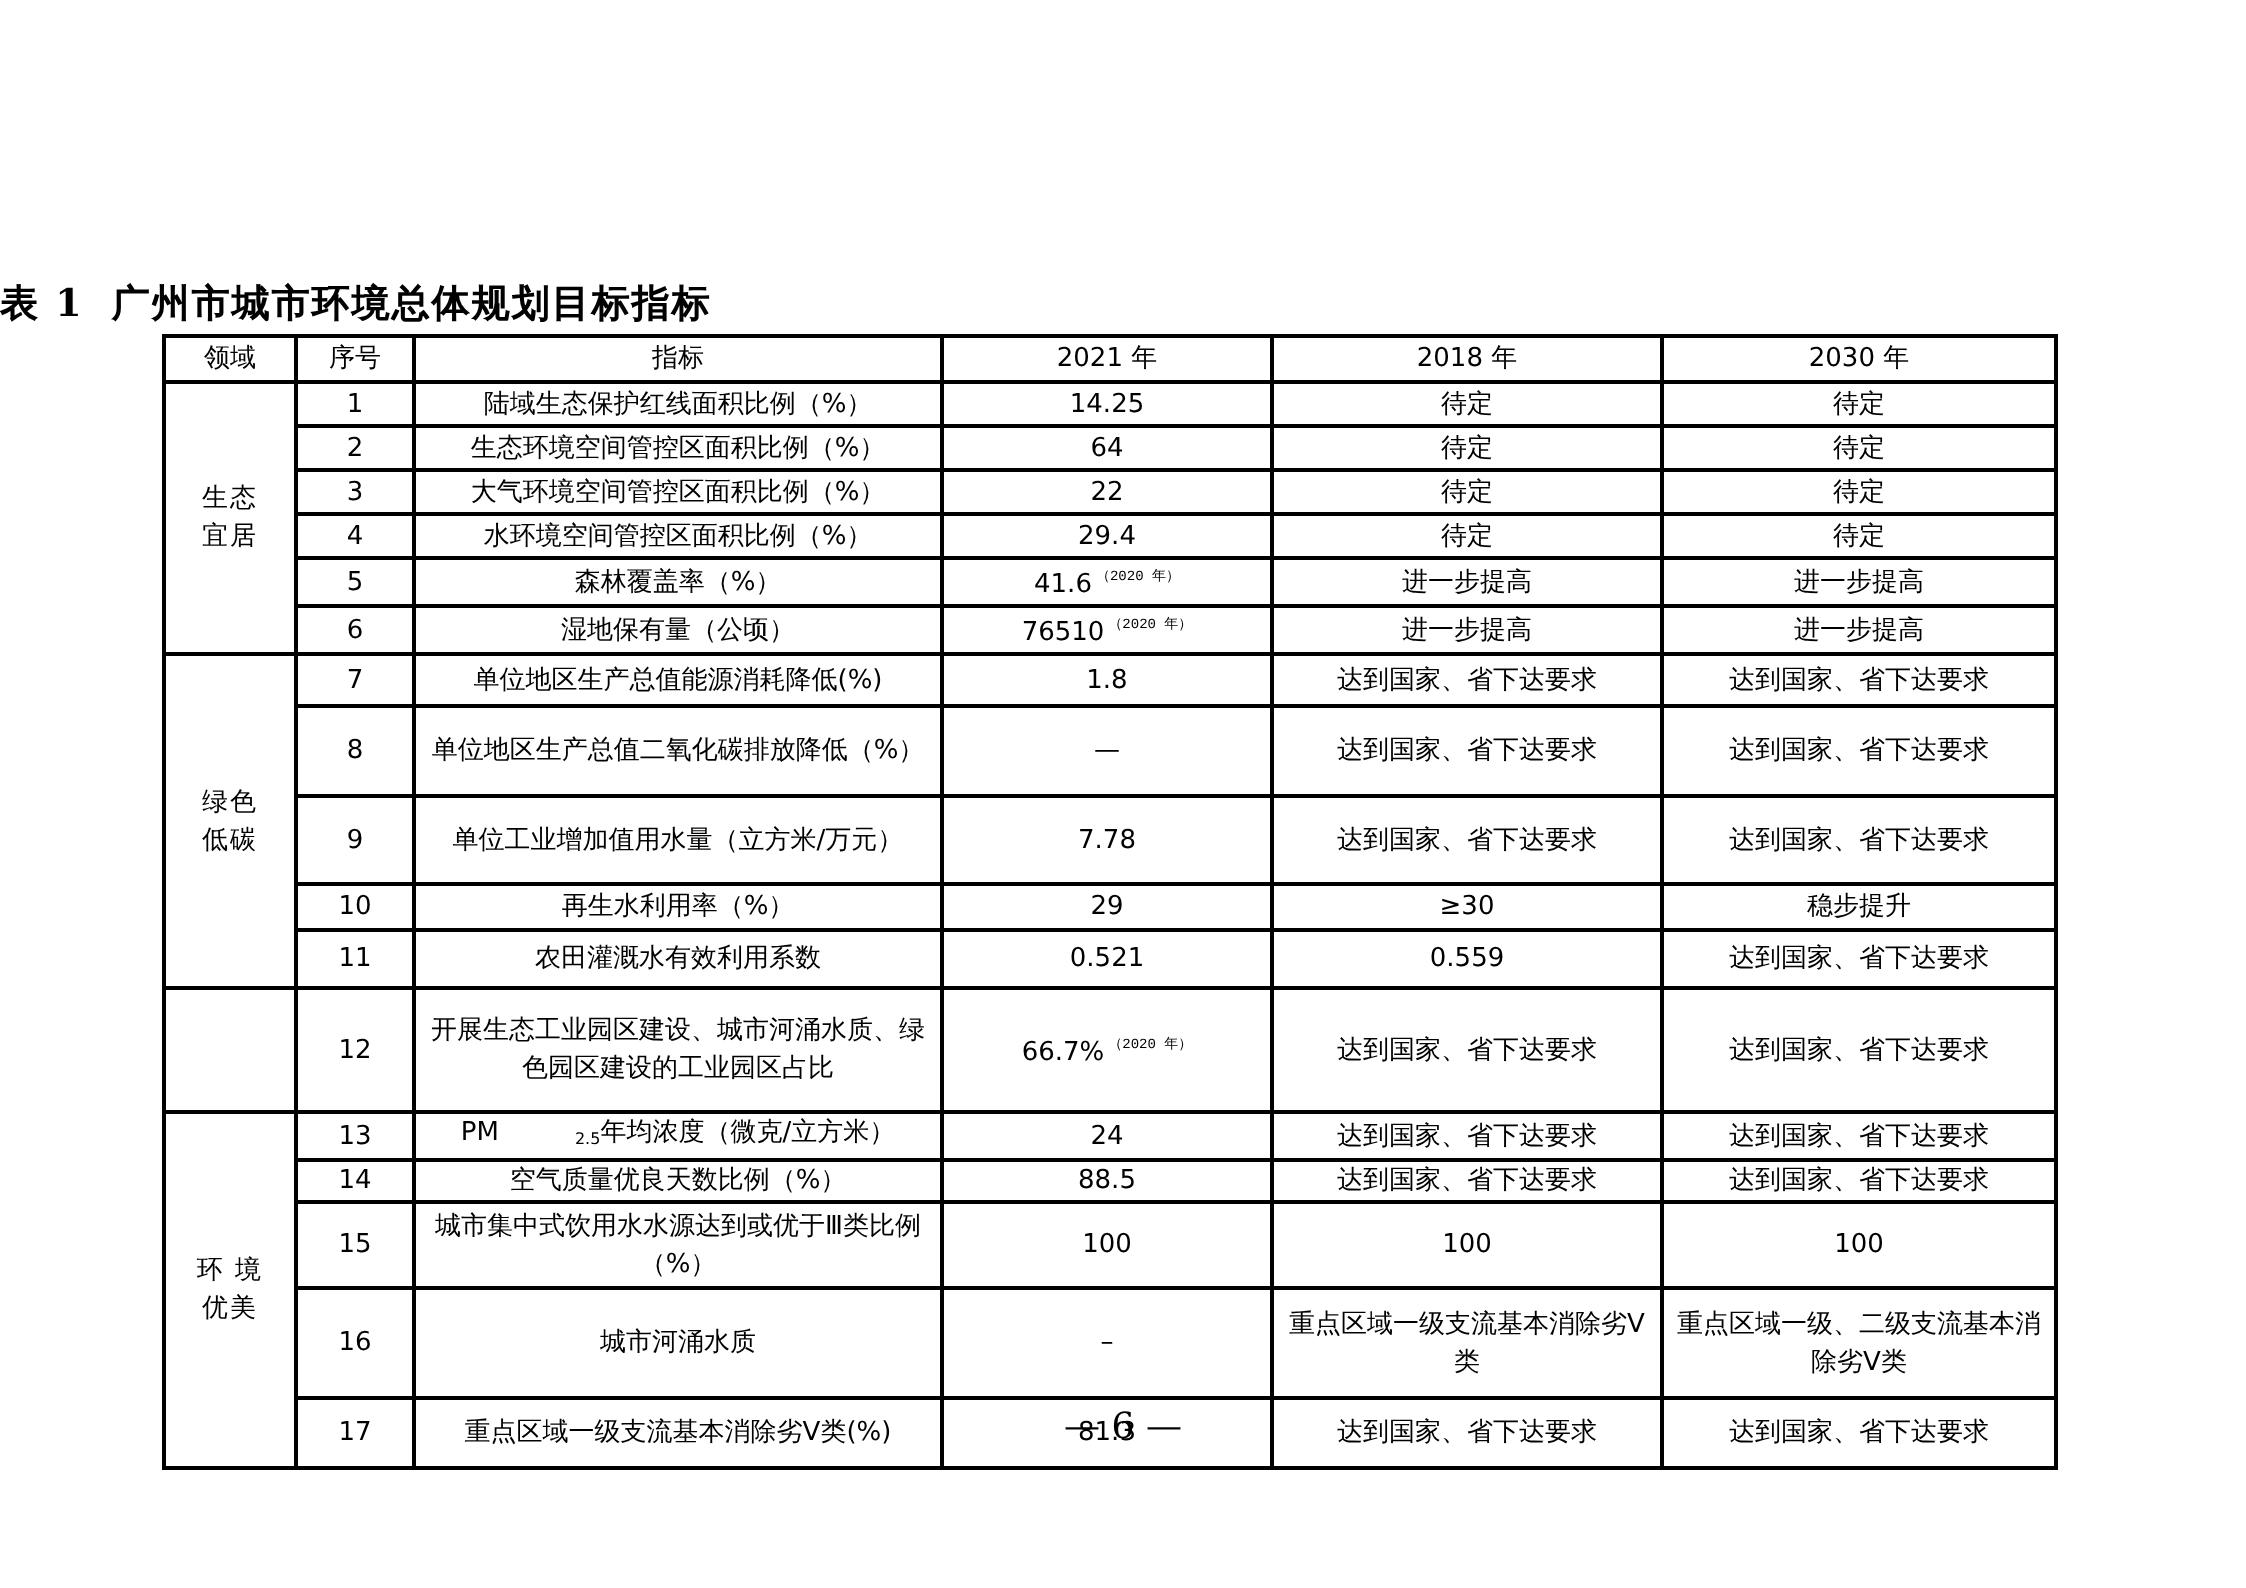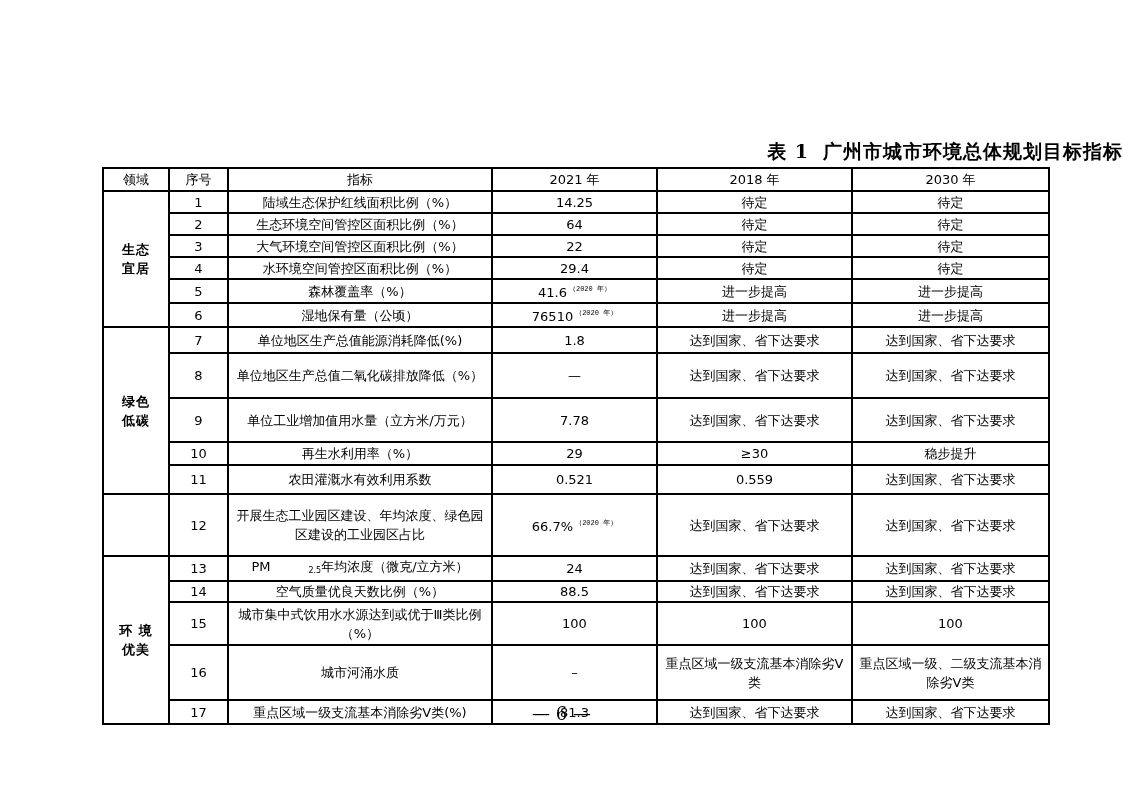--- a/index.html
+++ b/index.html
@@ -1,33 +1,33 @@
 <!DOCTYPE html>
 <html><head>
 <meta charset="utf-8">
 <style>
   html, body { margin: 0; padding: 0; background: #ffffff; }
   body { width: 1123px; height: 794px; position: relative; overflow: hidden;
          font-family: "DejaVu Sans", "Liberation Sans", sans-serif; color: #000; }
-  .title { position: absolute; top: 139px; left: 0; width: 1123px; text-align: right;
+  .title { position: absolute; top: 139px; left: 0; width: 1123px; text-align: left;
            font-family: "DejaVu Serif", "Liberation Serif", serif; font-weight: bold;
            font-size: 19px; letter-spacing: 1px; }
   .title .num { margin-right: 14px; }
-  table.main { position: absolute; top: 167px; left: 102px; border-collapse: collapse;
+  table.main { position: absolute; top: 167px; left: 81px; border-collapse: collapse;
                table-layout: fixed; width: 946px; }
   table.main td { border: 2px solid #000; text-align: center; vertical-align: middle;
                   font-size: 13px; line-height: 19px; padding: 0 4px; overflow: hidden; }
   col.c-domain { width: 66px; }
   col.c-seq { width: 59px; }
   col.c-ind { width: 264px; }
   col.c-y21 { width: 165px; }
   col.c-y25 { width: 195px; }
   col.c-y30 { width: 197px; }
   td.top { vertical-align: top; }
-  td.domain { line-height: 22px; letter-spacing: 1px; font-weight: bold; }
+  td.domain { line-height: 22px; letter-spacing: 1px; }
   sup.note { font-size: 7px; vertical-align: 6px; margin-left: 2px; font-family: Liberation Mono, monospace; }
   sub.pm { font-size: 8px; vertical-align: -2px; margin-left: 38px; }
   .page-num { position: absolute; top: 703px; left: 0; width: 1123px; text-align: center;
               font-size: 18px; font-family: "DejaVu Serif", "Liberation Serif", serif; }
 </style>
 </head>
 <body>
 
 <div class="title">
   <span class="num">表 1</span><span>广州市城市环境总体规划目标指标</span>
@@ -144,21 +144,21 @@
       <td>11</td>
       <td>农田灌溉水有效利用系数</td>
       <td>0.521</td>
       <td>0.559</td>
       <td>达到国家、省下达要求</td>
     </tr>
 
     <tr style="height:62px">
       <td></td>
       <td>12</td>
-      <td>开展生态工业园区建设、年均浓度、绿色园区建设的工业园区占比</td>
+      <td>开展生态工业园区建设、城市河涌水质、绿色园区建设的工业园区占比</td>
       <td><span>66.7%</span><sup class="note">（2020 年）</sup></td>
       <td class="top">达到国家、省下达要求</td>
       <td class="top">达到国家、省下达要求</td>
     </tr>
 
     <tr style="height:21px">
       <td rowspan="5" class="domain">
         <div>环 境</div>
         <div>优美</div>
       </td>
@@ -186,21 +186,21 @@
     </tr>
 
     <tr style="height:55px">
       <td>16</td>
       <td>城市河涌水质</td>
       <td>–</td>
       <td>重点区域一级支流基本消除劣Ⅴ类</td>
       <td>重点区域一级、二级支流基本消除劣Ⅴ类</td>
     </tr>
 
-    <tr style="height:24px">
+    <tr style="height:35px">
       <td>17</td>
       <td>重点区域一级支流基本消除劣Ⅴ类(%)</td>
       <td>81.3</td>
       <td>达到国家、省下达要求</td>
       <td>达到国家、省下达要求</td>
     </tr>
   </tbody>
 </table>
 
 <div class="page-num">— 6 —</div>

